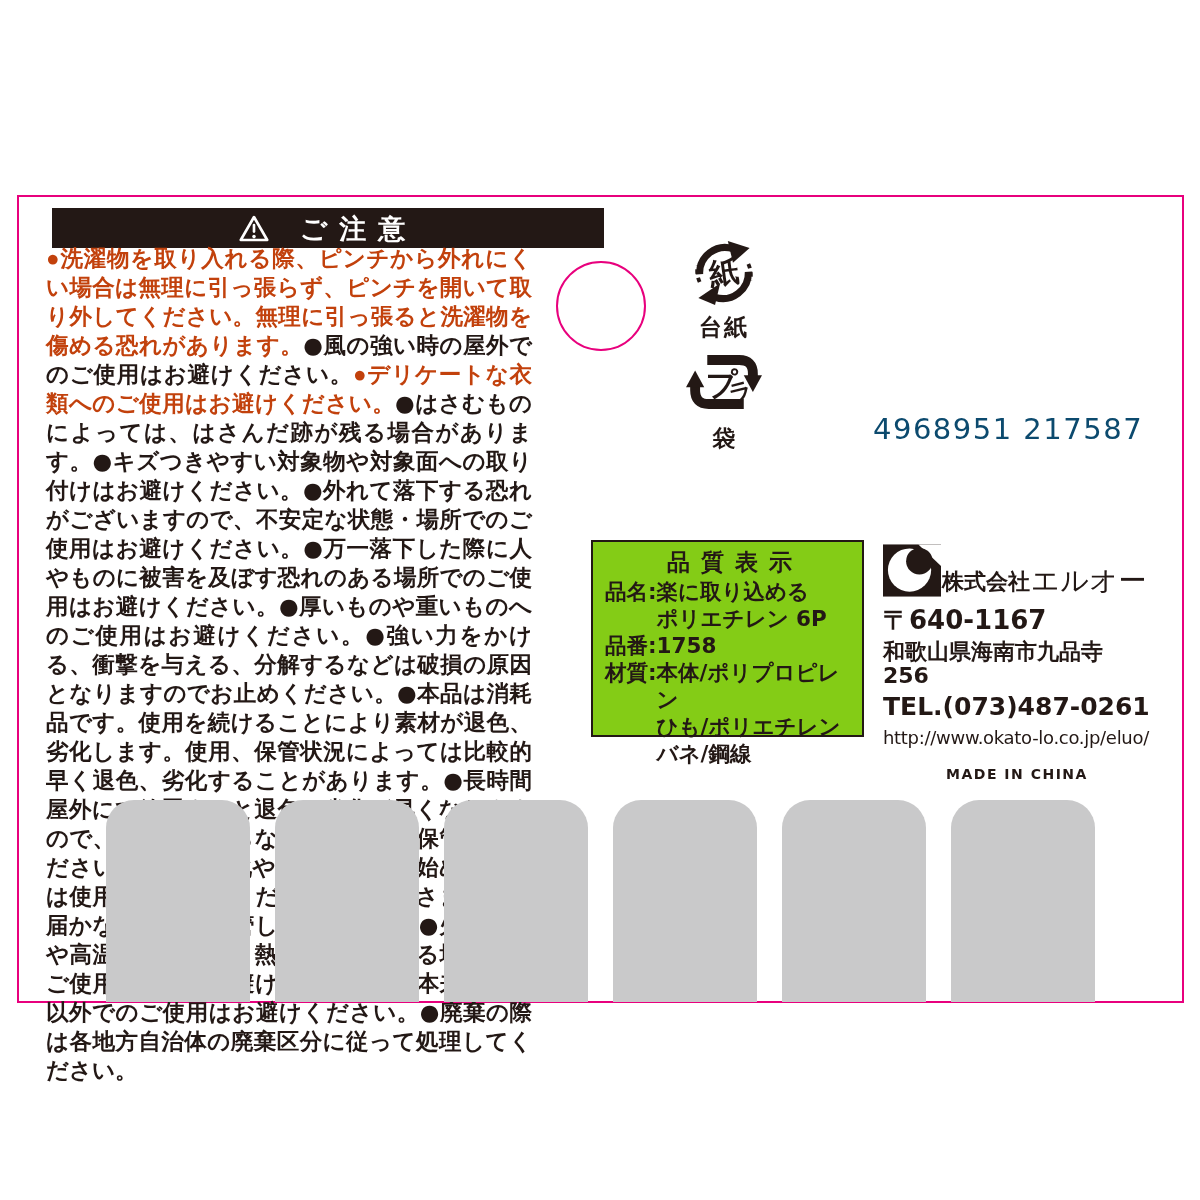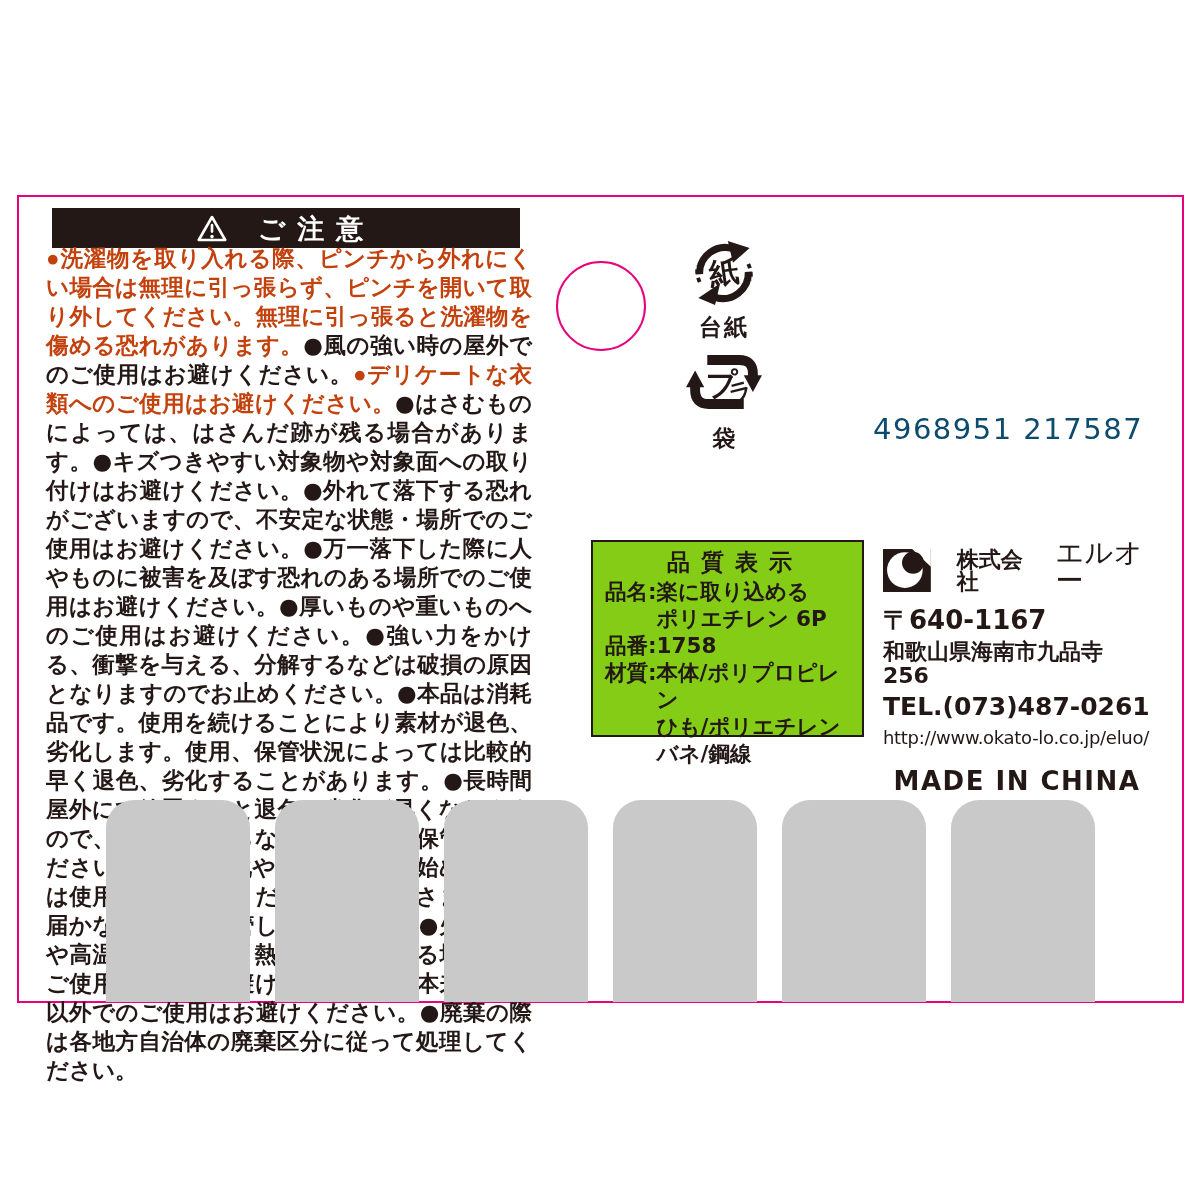--- a/index.html
+++ b/index.html
@@ -4,21 +4,21 @@
 <style>
   html,body{margin:0;padding:0;background:#ffffff;}
   body{width:1200px;height:1200px;font-family:"DejaVu Sans",sans-serif;color:#231815;}
   .canvas{position:relative;width:1200px;height:1200px;background:#fff;overflow:hidden;}
 
   
   .card-border{position:absolute;left:17px;top:195px;width:1163px;height:804px;
     border:2.5px solid #e8007d;}
 
   
-  .caution-bar{position:absolute;left:52px;top:208px;width:468px;height:40px;
+  .caution-bar{position:absolute;left:52px;top:208px;width:552px;height:40px;
     background:#231815;color:#fff;display:flex;align-items:center;justify-content:center;gap:25px;}
   .caution-title{font-size:27px;font-weight:bold;letter-spacing:12px;text-indent:6px;line-height:1;}
   .warn-tri{width:30px;height:27px;display:block;}
 
   
   .warning-text{position:absolute;left:46px;top:244px;width:486px;margin:0;
     font-size:22.5px;line-height:29px;font-weight:600;text-align:justify;color:#231815;}
   .seg-red{color:#c2410c;font-family:Liberation Serif, serif;}
   .seg-blk{color:#231815;}
 
@@ -39,29 +39,29 @@
   
   .quality-box{position:absolute;left:591px;top:540px;width:273px;height:197px;box-sizing:border-box;
     border:2px solid #231815;padding:7px 8px 0 12px;background:#84cc16;}
   .q-title{text-align:center;font-size:23px;font-weight:600;letter-spacing:11px;text-indent:11px;
     line-height:27px;margin-bottom:2px;}
   .q-row{display:flex;font-size:21.5px;line-height:27px;font-weight:600;}
   .q-label{white-space:nowrap;}
 
   
   .company{position:absolute;left:883px;top:543px;width:268px;color:#231815;}
-  .company-head{display:flex;align-items:flex-end;gap:26px;height:54px;}
+  .company-head{display:flex;align-items:flex-end;gap:1px;height:54px;}
   .logo-svg{width:58px;height:53px;display:block;}
   .company-prefix{font-size:22px;font-weight:600;line-height:1;padding-bottom:4px;}
   .company-name{font-size:28px;font-weight:400;line-height:1;padding-bottom:2px;letter-spacing:.5px;}
   .company-postal{font-size:26px;font-weight:600;margin-top:9px;line-height:1.1;}
   .company-address{font-size:22px;font-weight:600;margin-top:5px;line-height:1.1;}
   .company-tel{font-size:25px;font-weight:600;margin-top:5px;line-height:1.1;}
   .company-url{font-size:18px;margin-top:8px;letter-spacing:-.3px;line-height:1.1;}
-  .company-origin{font-size:26px;font-weight:600;margin-top:18px;text-align:center;letter-spacing:1.5px;}
+  .company-origin{font-size:14px;font-weight:600;margin-top:18px;text-align:center;letter-spacing:1.5px;}
 
   
   .pinch-slot{position:absolute;top:800px;width:144px;height:202px;background:#c9c9ca;
     border-radius:28px 28px 0 0;}
   .slot-1{left:106px;} .slot-2{left:275px;} .slot-3{left:444px;}
   .slot-4{left:613px;} .slot-5{left:782px;} .slot-6{left:951px;}
 
   svg text{font-family:"DejaVu Sans",sans-serif;}
 </style>
 </head>

